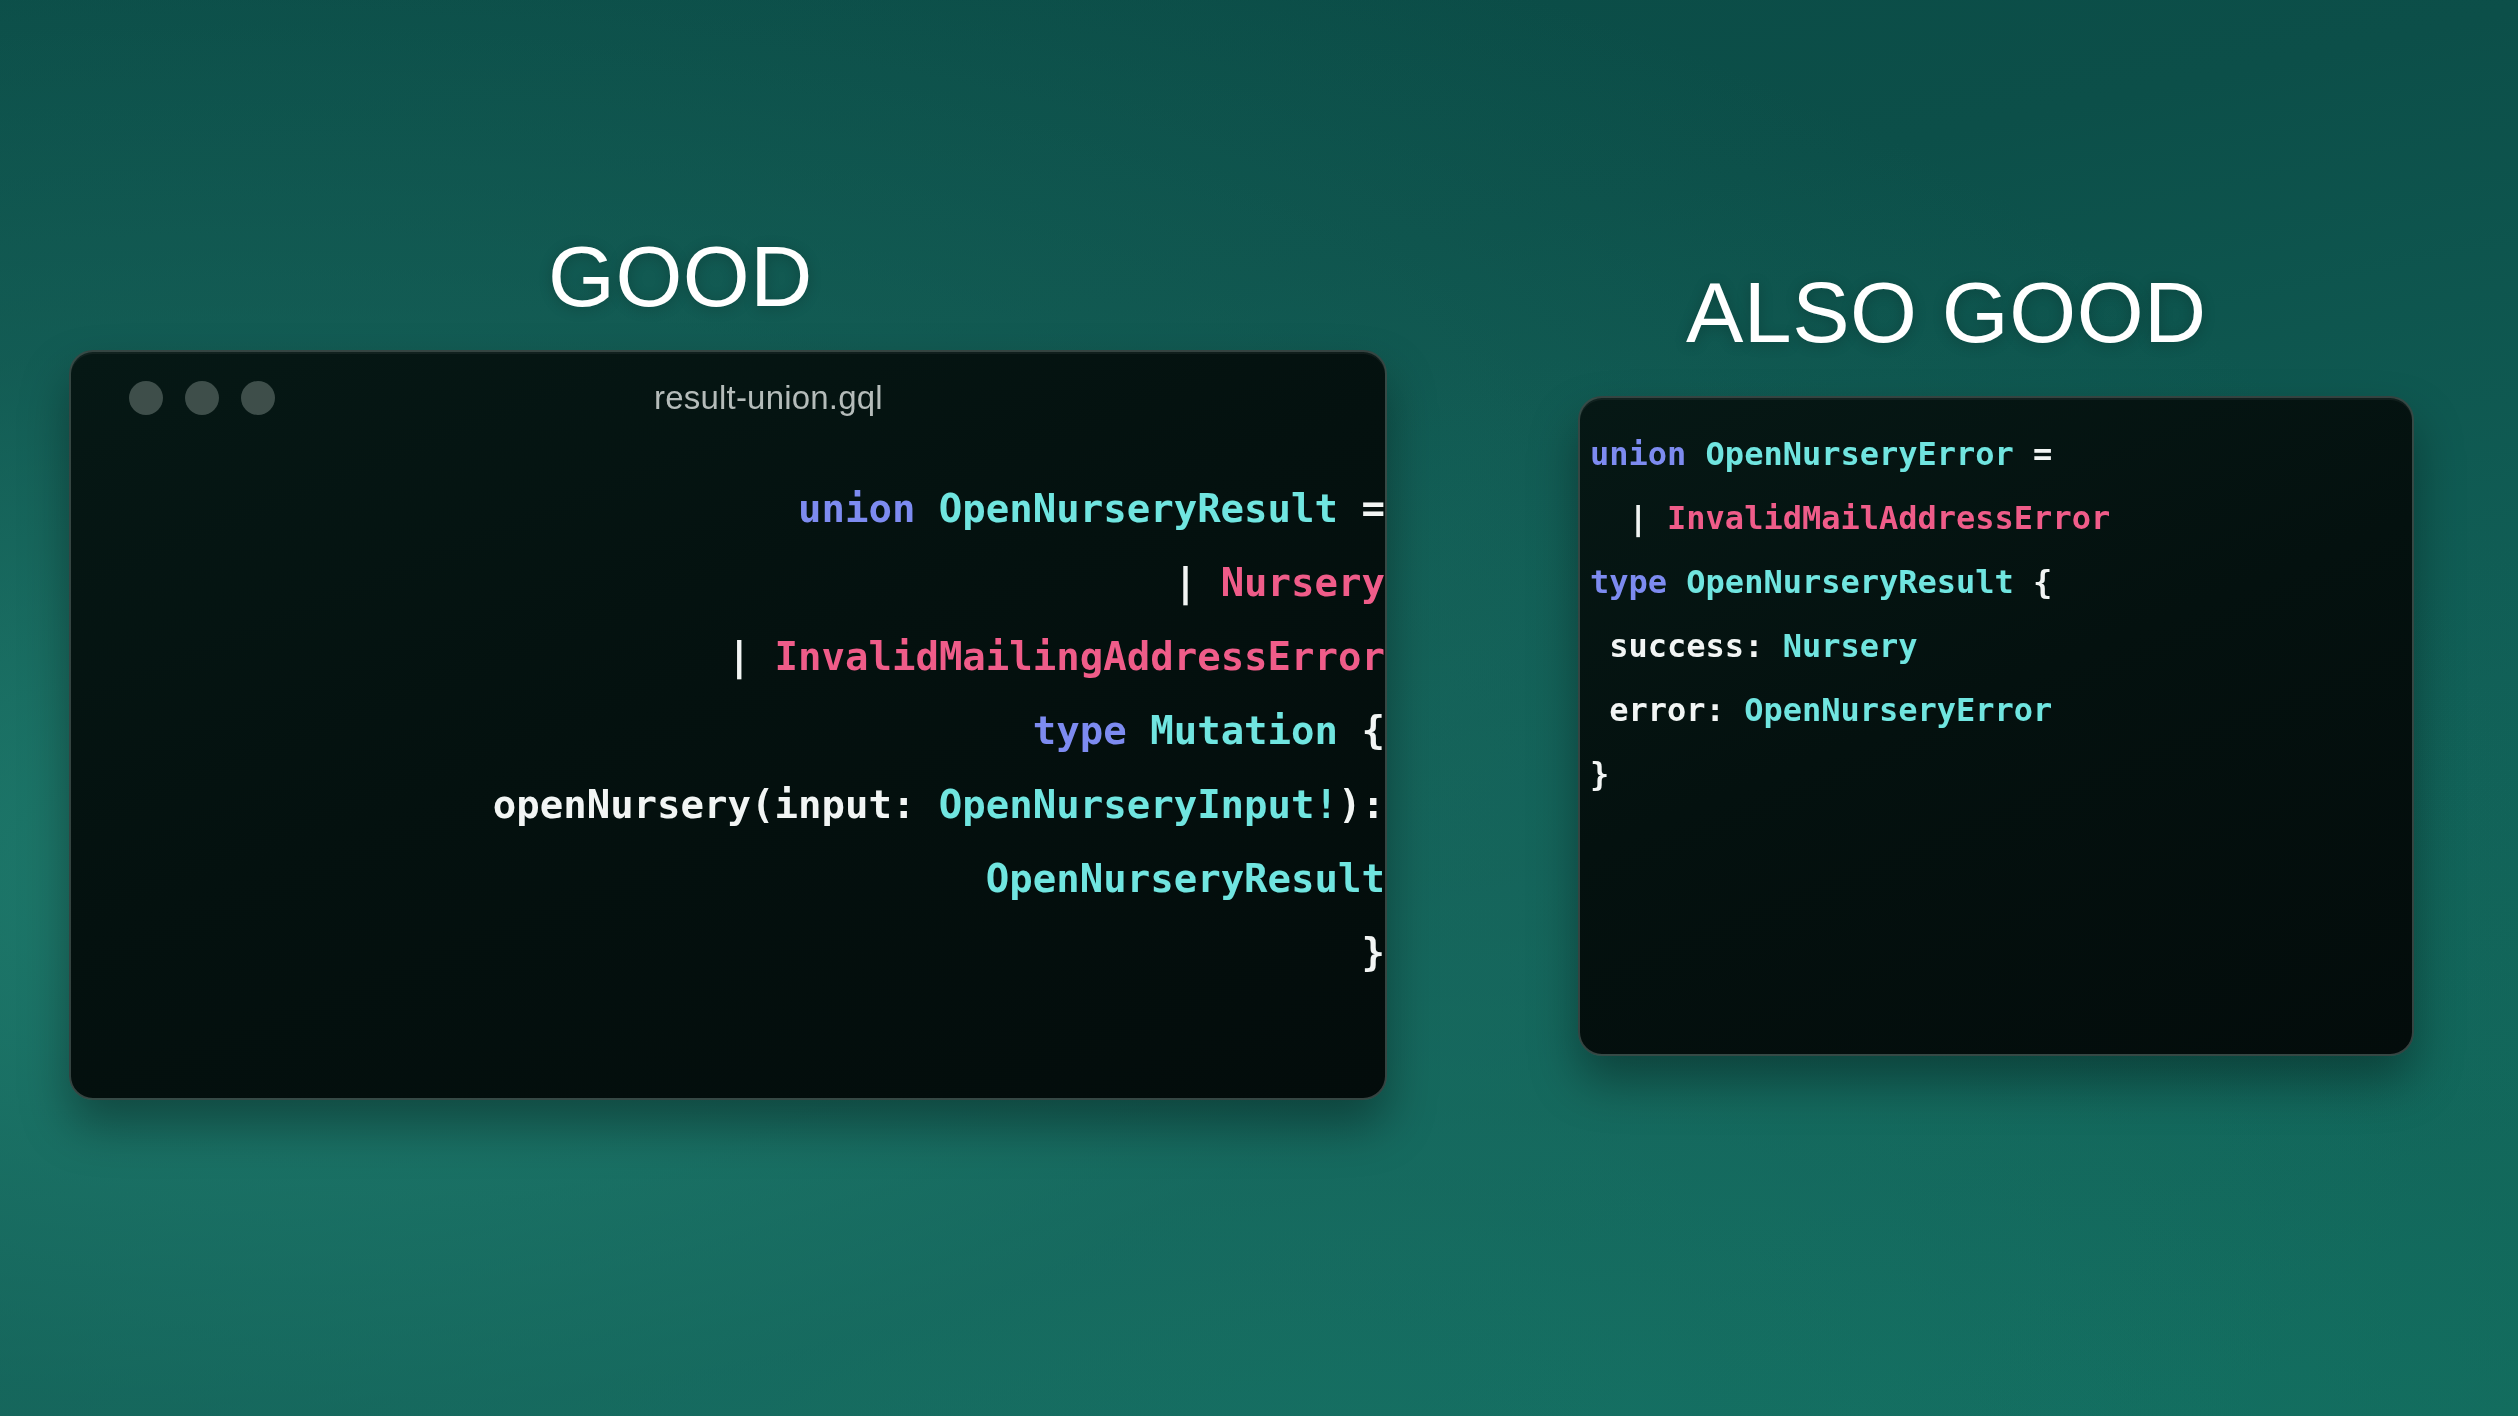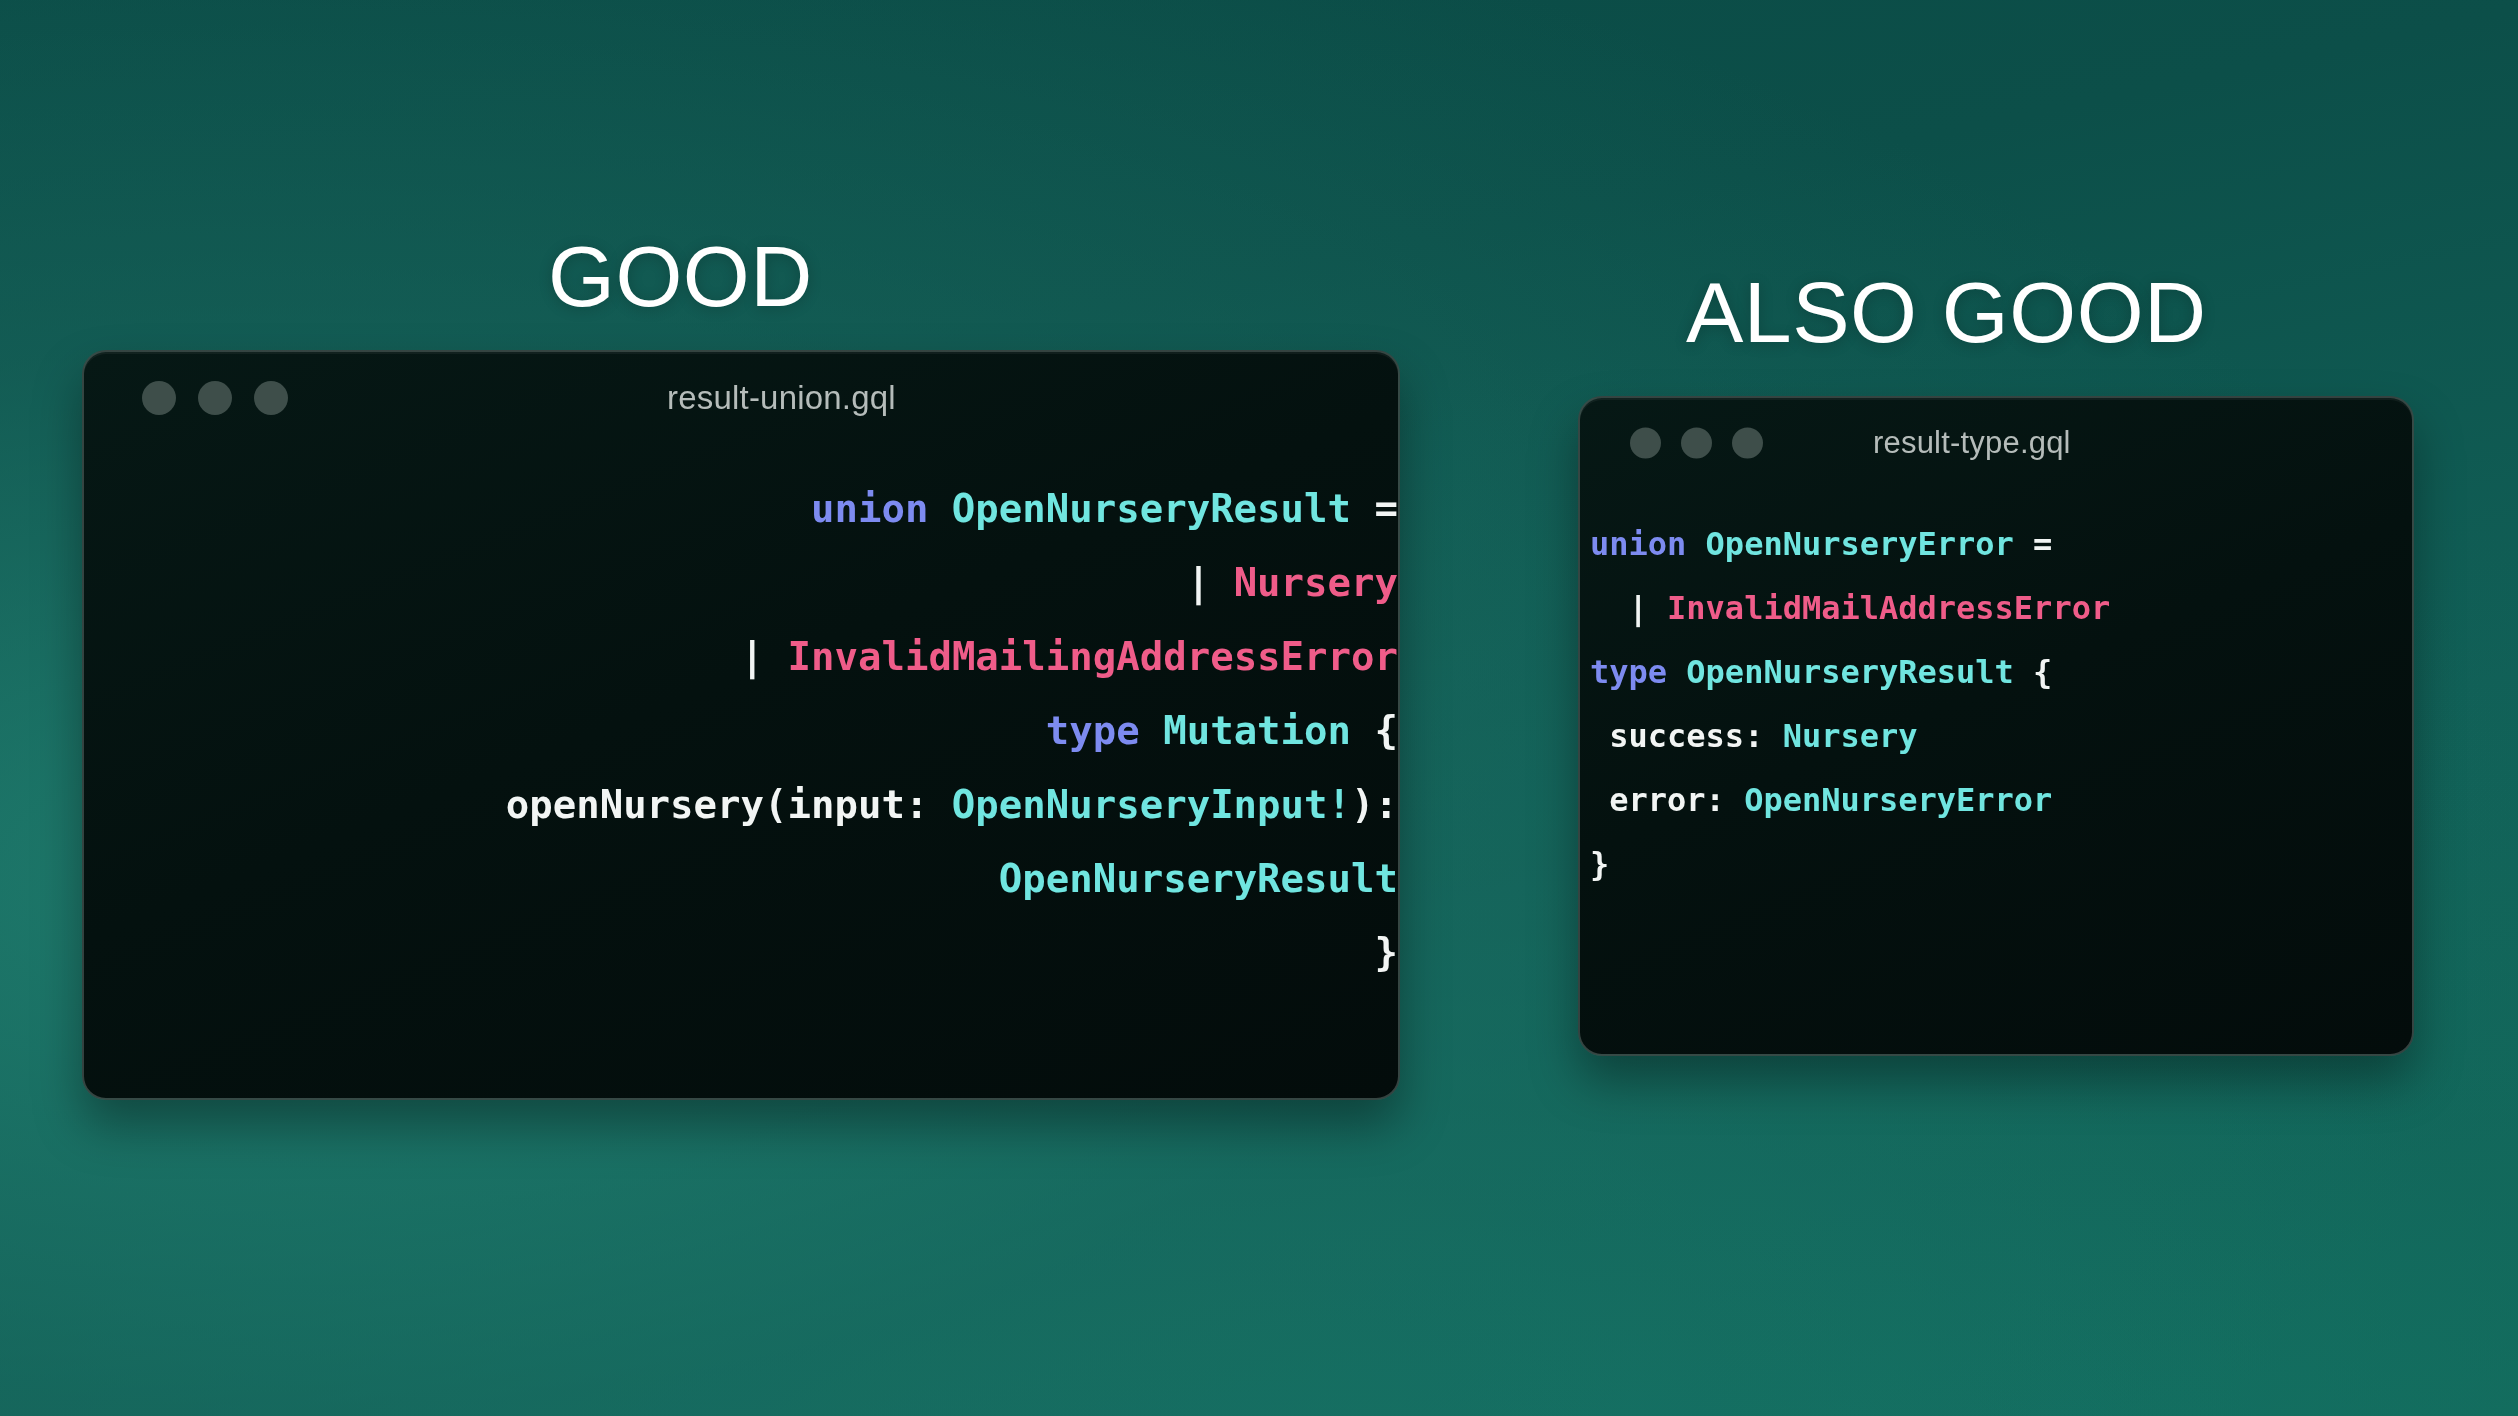--- a/index.html
+++ b/index.html
@@ -48,21 +48,21 @@
     position: absolute;
     border-radius: 24px;
     background: linear-gradient(158deg, #061815 0%, #04110f 46%, #030c0b 100%);
     border: 2px solid rgba(150,172,166,0.34);
     box-shadow:
       0 26px 48px rgba(0,0,0,0.35),
       0 2px 0 rgba(255,255,255,0.05) inset;
     overflow: hidden;
     box-sizing: border-box;
   }
-  #card-left  { left: 82px;  top: 350px; width: 1318px; height: 750px; }
+  #card-left  { left: 69px;  top: 350px; width: 1318px; height: 750px; }
   #card-right { left: 1578px; top: 396px; width: 836px;  height: 660px; }
 
   .titlebar {
     position: relative;
     height: 92px;
   }
   #card-right .titlebar { height: 90px; }
 
   .dots {
     position: absolute;
@@ -138,24 +138,16 @@
         <span class="dot"></span>
         <span class="dot"></span>
         <span class="dot"></span>
       </div>
       <div class="filename">result-union.gql</div>
     </div>
     <div class="code" id="code-left"><span class="ln"><span class="t-kw">union</span><span class="t-plain"> </span><span class="t-type">OpenNurseryResult</span><span class="t-plain"> =</span></span><span class="ln"><span class="t-plain">  | </span><span class="t-err">Nursery</span></span><span class="ln"><span class="t-plain">  | </span><span class="t-err">InvalidMailingAddressError</span></span><span class="ln"><span class="t-kw">type</span><span class="t-plain"> </span><span class="t-type">Mutation</span><span class="t-plain"> {</span></span><span class="ln"><span class="t-plain"> openNursery(input: </span><span class="t-type">OpenNurseryInput</span><span class="t-type">!</span><span class="t-plain">):</span></span><span class="ln"><span class="t-plain">   </span><span class="t-type">OpenNurseryResult</span></span><span class="ln"><span class="t-plain">}</span></span></div>
   </div>
 
   <div class="card" id="card-right">
-    <div class="titlebar">
-      <div class="dots">
-        <span class="dot"></span>
-        <span class="dot"></span>
-        <span class="dot"></span>
-      </div>
-      <div class="filename">result-type.gql</div>
-    </div>
     <div class="code" id="code-right"><span class="ln"><span class="t-kw">union</span><span class="t-plain"> </span><span class="t-type">OpenNurseryError</span><span class="t-plain"> =</span></span><span class="ln"><span class="t-plain">  | </span><span class="t-err">InvalidMailAddressError</span></span><span class="ln"><span class="t-kw">type</span><span class="t-plain"> </span><span class="t-type">OpenNurseryResult</span><span class="t-plain"> {</span></span><span class="ln"><span class="t-plain"> success: </span><span class="t-type">Nursery</span></span><span class="ln"><span class="t-plain"> error: </span><span class="t-type">OpenNurseryError</span></span><span class="ln"><span class="t-plain">}</span></span></div>
   </div>
 
 </div>
 
 </body></html>

